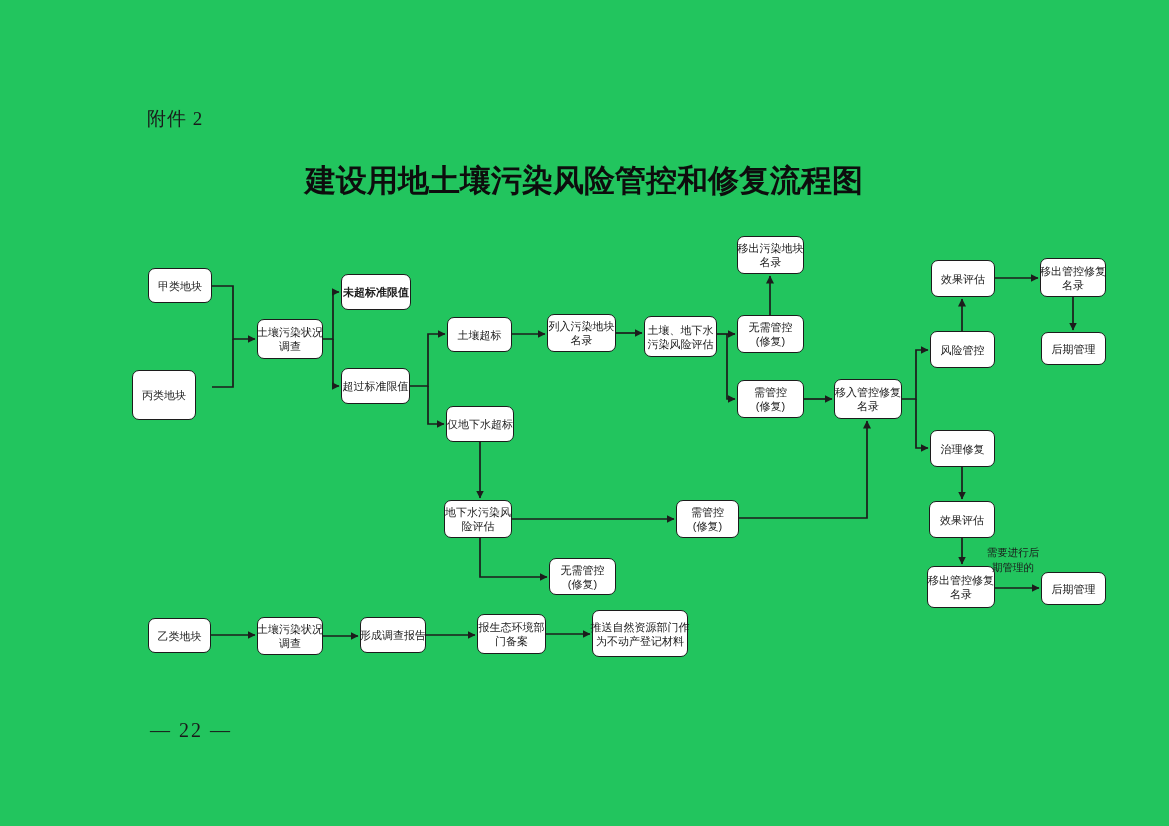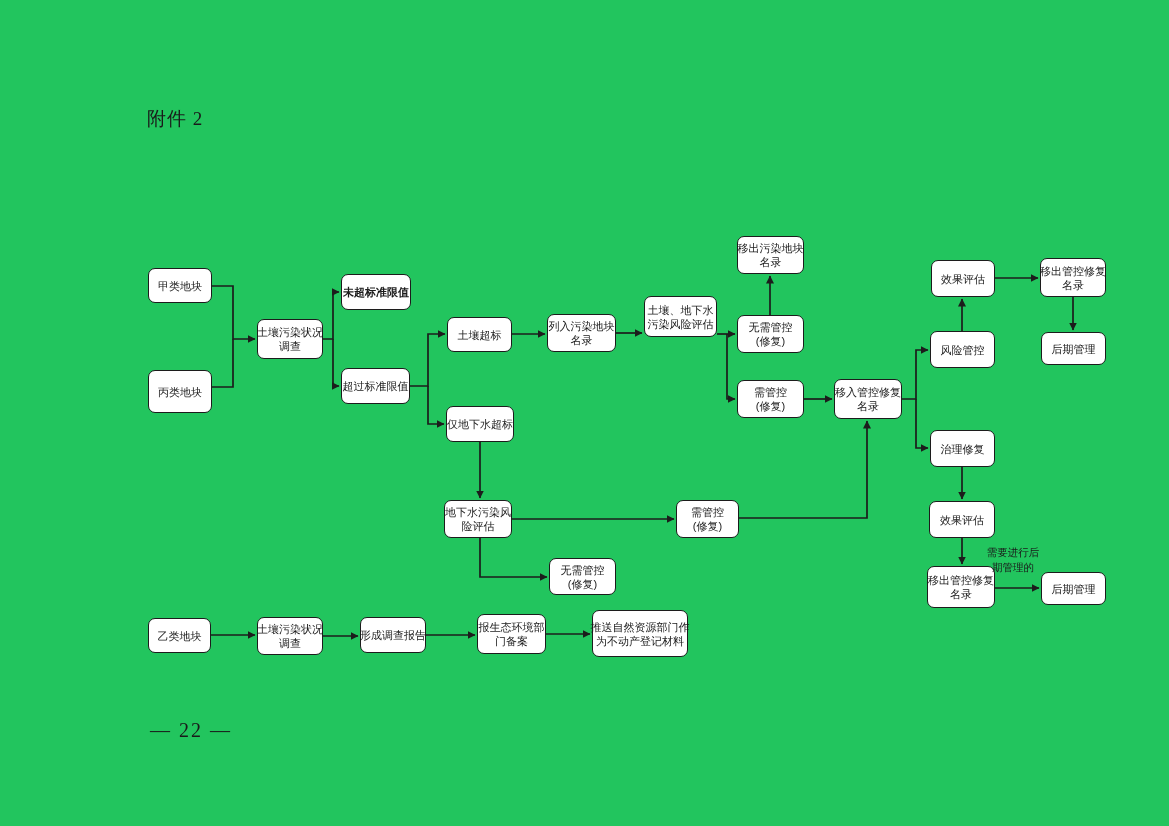--- a/index.html
+++ b/index.html
@@ -47,20 +47,21 @@
     position:absolute;left:150px;top:719px;
     font-family:"Liberation Serif","DejaVu Serif",serif;
     font-size:20px;color:#1a1a1a;letter-spacing:2px;
   }
 </style>
 </head>
 <body>
 
 <div class="page">
   <div class="attachment">附件 2</div>
+  <h1 class="title">建设用地土壤污染风险管控和修复流程图</h1>
 
   <div class="flowchart">
     <svg id="edges-svg" viewBox="0 0 1169 826">
         <defs>
           <marker id="arrow" markerWidth="9" markerHeight="8" refX="7.5" refY="4" orient="auto" markerUnits="userSpaceOnUse">
             <path d="M0,0 L8,4 L0,8 Z" fill="#1c1c1c"></path>
           </marker>
         </defs>
         <polyline points="212,286 233,286 233,339 255,339" fill="none" stroke="#1c1c1c" stroke-width="1.7" marker-end="url(#arrow)"></polyline>
         <polyline points="212,387 233,387 233,339" fill="none" stroke="#1c1c1c" stroke-width="1.7"></polyline>
@@ -88,41 +89,41 @@
         <polyline points="739,518 867,518 867,421" fill="none" stroke="#1c1c1c" stroke-width="1.7" marker-end="url(#arrow)"></polyline>
         <polyline points="211,635 255,635" fill="none" stroke="#1c1c1c" stroke-width="1.7" marker-end="url(#arrow)"></polyline>
         <polyline points="323,636 358,636" fill="none" stroke="#1c1c1c" stroke-width="1.7" marker-end="url(#arrow)"></polyline>
         <polyline points="426,635 475,635" fill="none" stroke="#1c1c1c" stroke-width="1.7" marker-end="url(#arrow)"></polyline>
         <polyline points="546,634 590,634" fill="none" stroke="#1c1c1c" stroke-width="1.7" marker-end="url(#arrow)"></polyline>
       </svg>
     <div id="nodes-layer">
         <div class="node" style="left: 148px; top: 268px; width: 64px; height: 35px;">
           <div class="node-line">甲类地块</div>
         </div>
-        <div class="node" style="left: 148px; top: 370px; width: 64px; height: 43px;">
+        <div class="node" style="left: 132px; top: 370px; width: 64px; height: 50px;">
           <div class="node-line">丙类地块</div>
         </div>
         <div class="node" style="left: 257px; top: 319px; width: 66px; height: 40px;">
           <div class="node-line">土壤污染状况</div>
           <div class="node-line">调查</div>
         </div>
         <div class="node" style="left: 341px; top: 274px; width: 70px; height: 36px; font-weight: bold;">
           <div class="node-line">未超标准限值</div>
         </div>
         <div class="node" style="left: 341px; top: 368px; width: 69px; height: 36px;">
           <div class="node-line">超过标准限值</div>
         </div>
         <div class="node" style="left: 447px; top: 317px; width: 65px; height: 35px;">
           <div class="node-line">土壤超标</div>
         </div>
         <div class="node" style="left: 547px; top: 314px; width: 69px; height: 38px;">
           <div class="node-line">列入污染地块</div>
           <div class="node-line">名录</div>
         </div>
-        <div class="node" style="left: 644px; top: 296px; width: 73px; height: 41px;">
+        <div class="node" style="left: 644px; top: 316px; width: 73px; height: 41px;">
           <div class="node-line">土壤、地下水</div>
           <div class="node-line">污染风险评估</div>
         </div>
         <div class="node" style="left: 737px; top: 236px; width: 67px; height: 38px; justify-content: center;">
           <div class="node-line">移出污染地块</div>
           <div class="node-line">名录</div>
         </div>
         <div class="node" style="left: 737px; top: 315px; width: 67px; height: 38px;">
           <div class="node-line">无需管控</div>
           <div class="node-line">(修复)</div>

